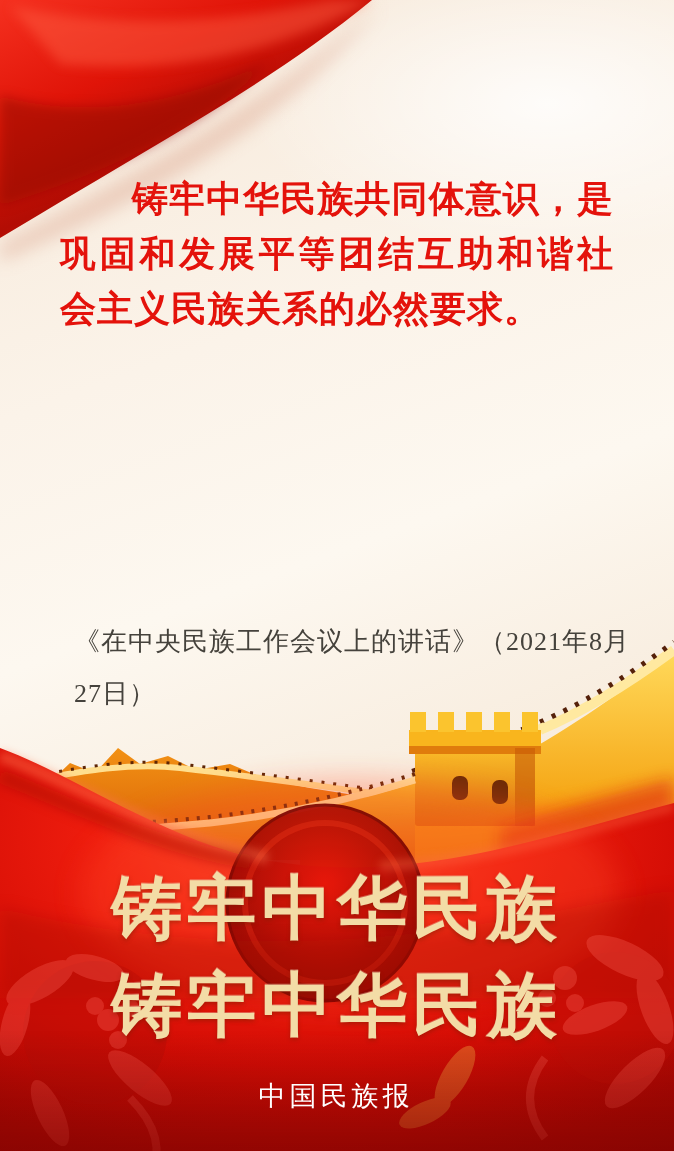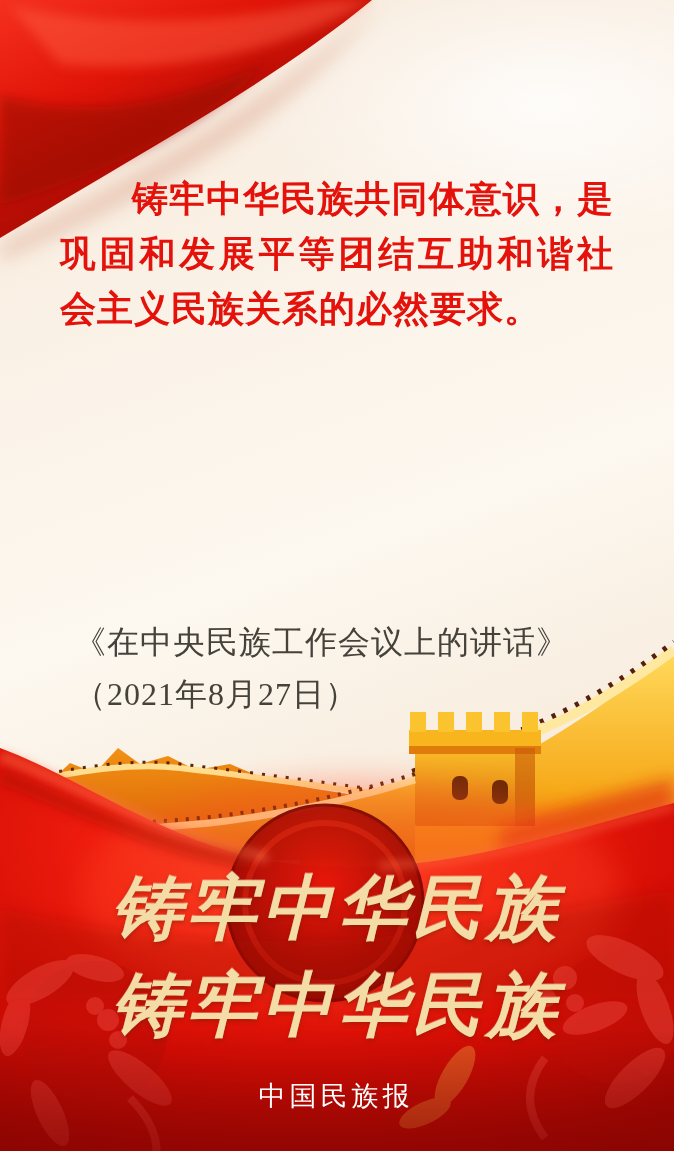--- a/index.html
+++ b/index.html
@@ -23,24 +23,24 @@
     position:absolute; top:172px; left:60px; width:554px;
     color:#e4120b; font-family:"Liberation Serif","DejaVu Serif",serif;
     font-weight:bold; font-size:36px; line-height:55px; letter-spacing:1px;
     text-align:justify;
   }
   .quote p { margin:0; text-indent:2em; }
 
   .attribution {
     position:absolute; top:616px; left:74px; width:556px;
     font-family:"Liberation Serif","DejaVu Serif",serif;
-    font-size:32px; line-height:52px; letter-spacing:1px; color:#45423c;
-  }
-
-  .title { position:absolute; top:860px; left:0; width:674px; text-align:center; z-index:5;font-style:italic; }
+    font-size:26px; line-height:52px; letter-spacing:1px; color:#45423c;
+  }
+
+  .title { position:absolute; top:860px; left:0; width:674px; text-align:center; z-index:5; }
   .title-line {
     font-size:70px; font-weight:bold; letter-spacing:5px; line-height:97px;
     color:#f3dca6;
     text-shadow:0 2px 4px rgba(110,30,0,0.45), 0 -1px 0 rgba(255,245,215,0.35);
     font-family:"Liberation Sans","DejaVu Sans",sans-serif;
   }
   .publisher {
     position:absolute; top:1078px; left:0; width:672px; text-align:center; z-index:5;
     color:#ffffff; font-size:27px; letter-spacing:4px;
     font-family:"Liberation Serif","DejaVu Serif",serif;

